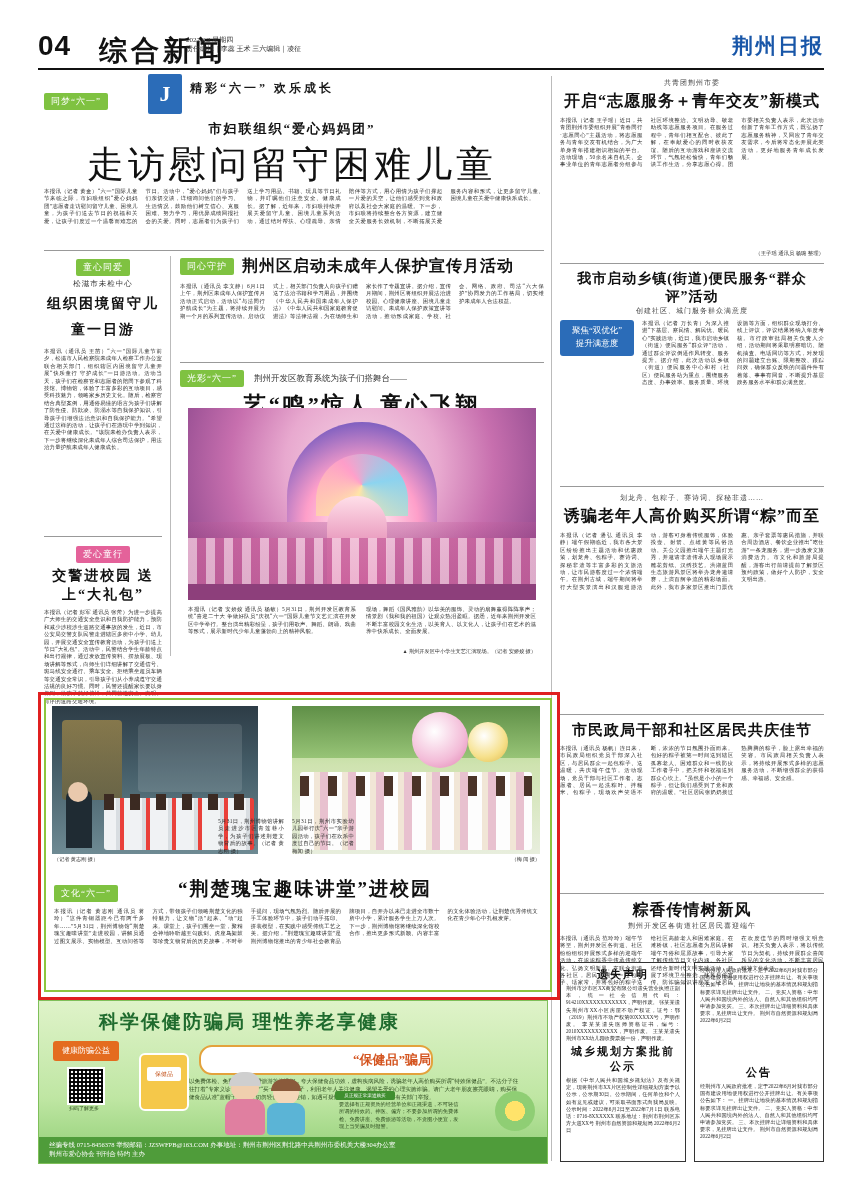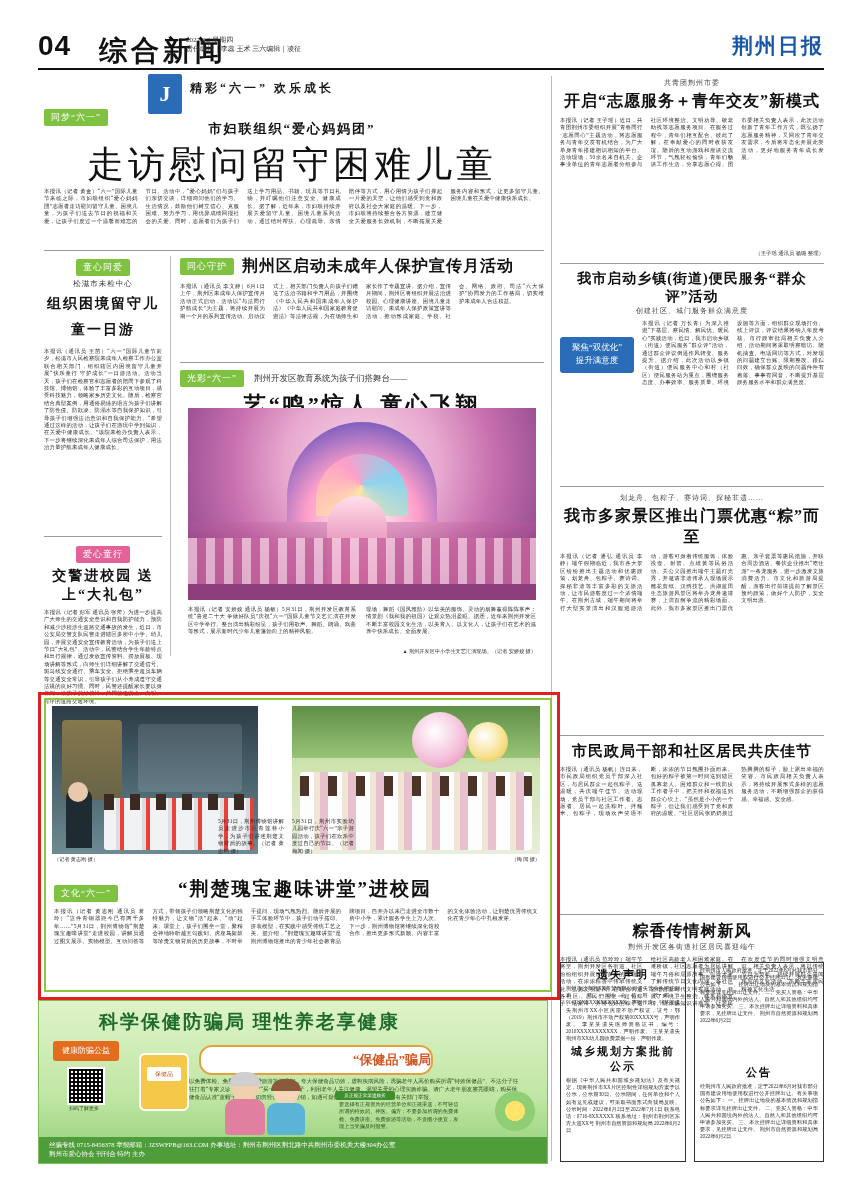--- a/index.html
+++ b/index.html
@@ -70,21 +70,21 @@
       <div>责任编辑｜李蕊  王术  三六编辑｜凌征</div>
     </div>
     <div class="paper-logo">荆州日报</div>
   </div>
 
   <div class="col-rule" style="left:551px;top:76px;height:1085px;"></div>
 
   <div class="logo-badge">J</div>
   <div class="topline">精彩“六一”  欢乐成长</div>
 
-  <div style="position:absolute;left:44px;top:106px;">
+  <div style="position:absolute;left:44px;top:90px;">
     <span class="tag">同梦“六一”</span>
   </div>
 
   <div class="mainhead">
     <div class="kicker">市妇联组织“爱心妈妈团”</div>
     <div class="big">走访慰问留守困难儿童</div>
   </div>
 
   <div class="blocktext ct" style="position:absolute;left:44px;top:188px;width:500px;height:58px;column-count:5;">本报讯（记者 黄金）“六一”国际儿童节来临之际，市妇联组织“爱心妈妈团”志愿者走访慰问留守儿童、困境儿童，为孩子们送去节日的祝福和关爱，让孩子们度过一个温馨而难忘的节日。活动中，“爱心妈妈”们与孩子们亲切交谈，详细询问他们的学习、生活情况，鼓励他们树立信心、克服困难、努力学习，用优异成绩回报社会的关爱。同时，志愿者们为孩子们送上学习用品、书籍、玩具等节日礼物，并叮嘱他们注意安全、健康成长。据了解，近年来，市妇联持续开展关爱留守儿童、困境儿童系列活动，通过结对帮扶、心理疏导、亲情陪伴等方式，用心用情为孩子们撑起一片爱的天空，让他们感受到党和政府以及社会大家庭的温暖。下一步，市妇联将持续整合各方资源，建立健全关爱服务长效机制，不断拓展关爱服务内容和形式，让更多留守儿童、困境儿童在关爱中健康快乐成长。</div>
 
@@ -225,32 +225,32 @@
     <div class="rz-sub">共青团荆州市委</div>
     <div class="rz-hd" style="font-size:16px;">开启“志愿服务＋青年交友”新模式</div>
     <div class="blocktext ct" style="margin-top:5px;height:130px;column-count:3;">本报讯（记者 王子瑶）近日，共青团荆州市委组织开展“青春同行·志愿同心”主题活动，将志愿服务与青年交友有机结合，为广大单身青年搭建相识相知的平台。活动现场，50余名来自机关、企事业单位的青年志愿者分组参与社区环境整治、文明劝导、敬老助残等志愿服务项目。在服务过程中，青年们相互配合、彼此了解，在奉献爱心的同时收获友谊。随后的互动游戏和座谈交流环节，气氛轻松愉快，青年们畅谈工作生活，分享志愿心得。团市委相关负责人表示，此次活动创新了青年工作方式，既弘扬了志愿服务精神，又回应了青年交友需求，今后将常态化开展此类活动，更好地服务青年成长发展。</div>
     <div class="sign">（王子瑶 通讯员 杨璐 整理）</div>
 
     <div class="thinrule" style="margin:6px 0;"></div>
 
     <div class="rz-hd" style="font-size:14px;">我市启动乡镇(街道)便民服务“群众评”活动</div>
     <div class="rz-sub">创建社区、城门服务群众满意度</div>
     <div style="position:relative;height:160px;margin-top:4px;">
-      <div style="position:absolute;left:0;top:17px;width:74px;height:36px;background:#2b6cb8;border-radius:3px;color:#fff;font-size:8.5px;text-align:center;padding-top:4px;box-sizing:border-box;line-height:13px;">
+      <div style="position:absolute;left:0;top:0;width:74px;height:36px;background:#2b6cb8;border-radius:3px;color:#fff;font-size:8.5px;text-align:center;padding-top:4px;box-sizing:border-box;line-height:13px;">
         <div>聚焦“双优化”</div>
         <div>提升满意度</div>
       </div>
       <div class="blocktext" style="position:absolute;left:0;top:40px;width:74px;height:118px;overflow:hidden;">&nbsp;</div>
       <div class="blocktext ct" style="position:absolute;left:82px;top:0;width:182px;height:158px;column-count:2;overflow:hidden;">本报讯（记者 万长青）为深入推进“下基层、察民情、解民忧、暖民心”实践活动，近日，我市启动乡镇（街道）便民服务“群众评”活动，通过群众评议倒逼作风转变、服务提升。据介绍，此次活动以乡镇（街道）便民服务中心和村（社区）便民服务站为重点，围绕服务态度、办事效率、服务质量、环境设施等方面，组织群众现场打分、线上评议，评议结果将纳入年度考核。市行政审批局相关负责人介绍，活动期间将采取明察暗访、随机抽查、电话回访等方式，对发现的问题建立台账、限期整改、跟踪问效，确保群众反映的问题件件有着落、事事有回音，不断提升基层政务服务水平和群众满意度。</div>
     </div>
 
     <div class="thinrule" style="margin:6px 0;"></div>
 
     <div class="rz-sub">划龙舟、包粽子、赛诗词、探秘非遗……</div>
-    <div class="rz-hd" style="font-size:16px;">我市多家景区推出门票优惠“粽”而至</div>
+    <div class="rz-hd" style="font-size:16px;">诱骗老年人高价购买所谓“粽”而至</div>
     <div class="blocktext ct" style="margin-top:5px;height:176px;column-count:3;overflow:hidden;">本报讯（记者 潘弘 通讯员 李静）端午假期临近，我市各大景区纷纷推出主题活动和优惠政策，划龙舟、包粽子、赛诗词、探秘非遗等丰富多彩的文旅活动，让市民游客度过一个浓情端午。在荆州古城，端午期间将举行大型实景演出和汉服巡游活动，游客可身着传统服饰，体验投壶、射箭、点雄黄等民俗活动。关公义园推出端午主题灯光秀，并邀请非遗传承人现场展示雕花剪纸、汉绣技艺。洪湖蓝田生态旅游风景区将举办龙舟邀请赛，上演百舸争流的精彩场面。此外，我市多家景区推出门票优惠、亲子套票等惠民措施，并联合周边酒店、餐饮企业推出“吃住游”一条龙服务，进一步激发文旅消费活力。市文化和旅游局提醒，游客出行前请提前了解景区预约政策，做好个人防护，安全文明出游。</div>
 
     <div class="thinrule" style="margin:6px 0;"></div>
 
     <div class="rz-hd" style="font-size:15px;">市民政局干部和社区居民共庆佳节</div>
     <div class="blocktext ct" style="margin-top:5px;height:142px;column-count:3;overflow:hidden;">本报讯（通讯员 杨帆）连日来，市民政局组织党员干部深入社区，与居民群众一起包粽子、送温暖，共庆端午佳节。活动现场，党员干部与社区工作者、志愿者、居民一起洗粽叶、拌糯米、包粽子，现场欢声笑语不断，浓浓的节日氛围扑面而来。包好的粽子被第一时间送到辖区孤寡老人、困难群众和一线防疫工作者手中，把关怀和祝福送到群众心坎上。“虽然是小小的一个粽子，但让我们感受到了党和政府的温暖。”社区居民张奶奶接过热腾腾的粽子，脸上露出幸福的笑容。市民政局相关负责人表示，将持续开展形式多样的志愿服务活动，不断增强群众的获得感、幸福感、安全感。</div>
 
     <div class="thinrule" style="margin:6px 0;"></div>
 
     <div class="rz-hd" style="font-size:16px;">粽香传情树新风</div>

